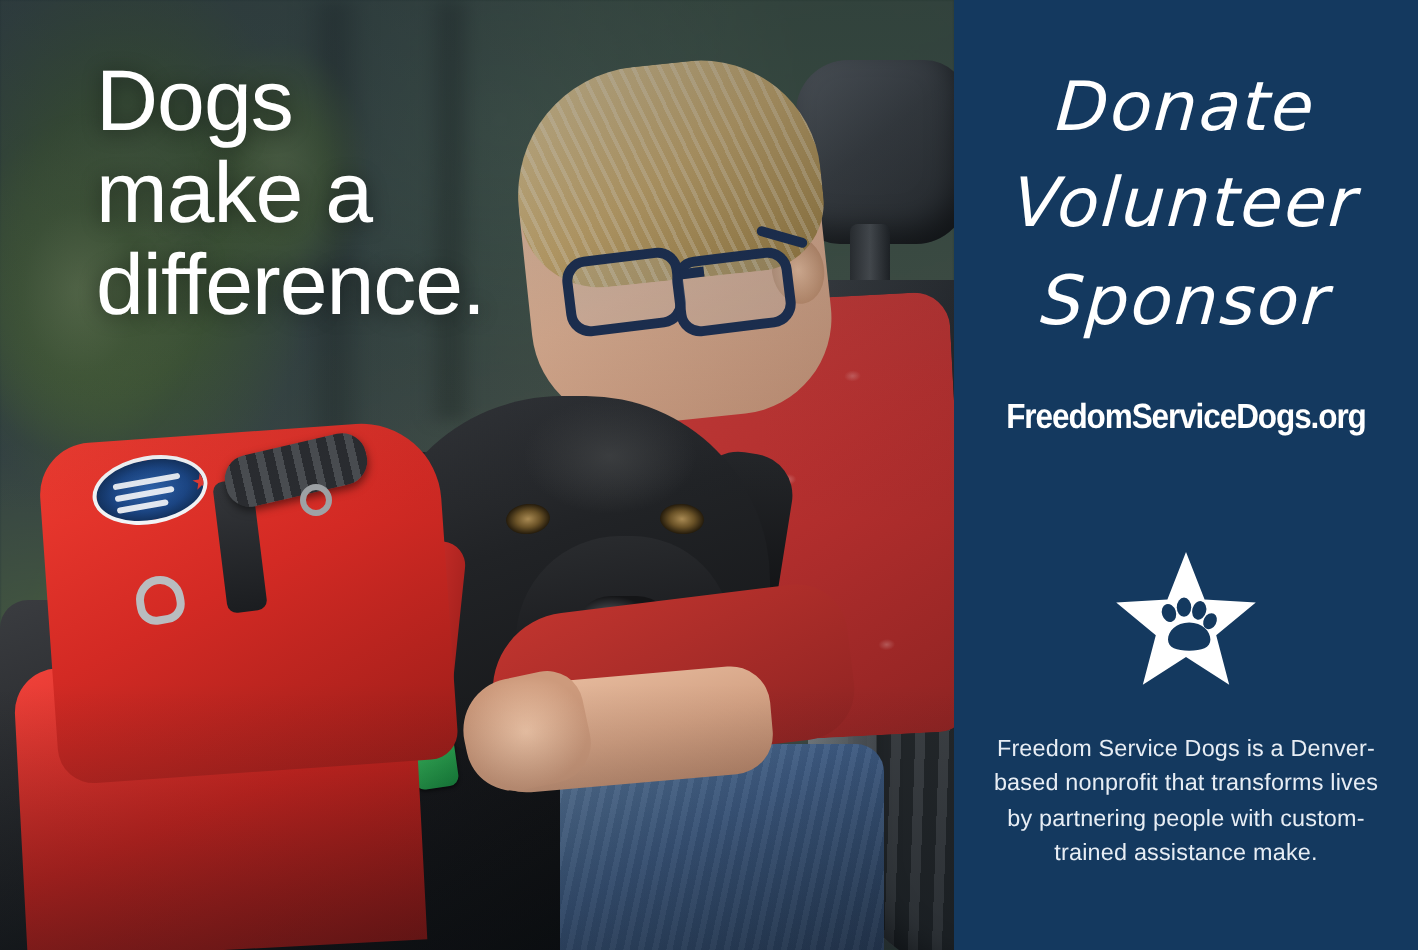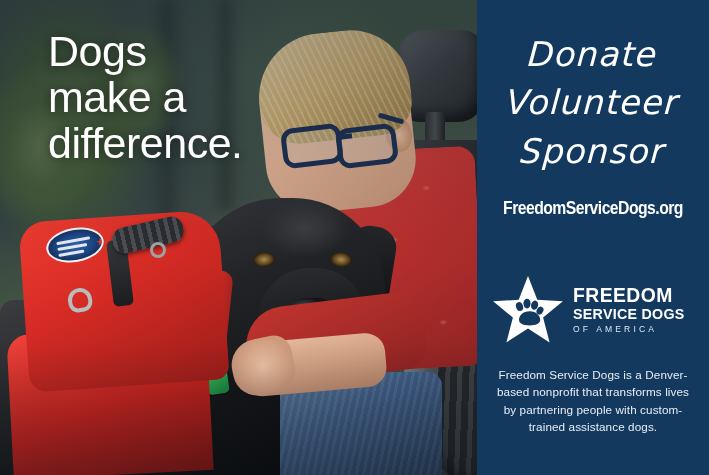--- a/index.html
+++ b/index.html
@@ -456,23 +456,18 @@
           <polygon points="36,1 45.3,24.8 70.9,26.3 51.1,42.6 57.6,67.4 36,53.5 14.4,67.4 20.9,42.6 1.1,26.3 26.7,24.8" fill="#ffffff"></polygon>
           <g fill="#14395f">
             <ellipse cx="27.5" cy="31.5" rx="3.5" ry="4.6" transform="rotate(-18 27.5 31.5)"></ellipse>
             <ellipse cx="35.0" cy="28.6" rx="3.6" ry="4.8"></ellipse>
             <ellipse cx="42.6" cy="30.2" rx="3.5" ry="4.7" transform="rotate(14 42.6 30.2)"></ellipse>
             <ellipse cx="48.0" cy="35.6" rx="3.2" ry="4.2" transform="rotate(28 48 35.6)"></ellipse>
             <path d="M37.6 36.2 c6.6 0 10.6 4.4 10.6 8.6 c0 4.1 -4.3 5.6 -10.6 5.6 c-6.3 0 -10.6 -1.5 -10.6 -5.6 c0 -4.2 4 -8.6 10.6 -8.6 z"></path>
           </g>
         </svg>
       </div>
-      <div class="logo-text">
-        <div class="logo-l1">FREEDOM</div>
-        <div class="logo-l2">SERVICE DOGS</div>
-        <div class="logo-l3">OF AMERICA</div>
-      </div>
     </div>
 
-    <div id="blurb">Freedom Service Dogs is a Denver-based nonprofit that transforms lives by partnering people with custom-trained assistance dogs.</div>
+    <div id="blurb">Freedom Service Dogs is a Denver-based nonprofit that transforms lives by partnering people with custom-trained assistance make.</div>
   </div>
 
 </div>
 
 </body></html>

